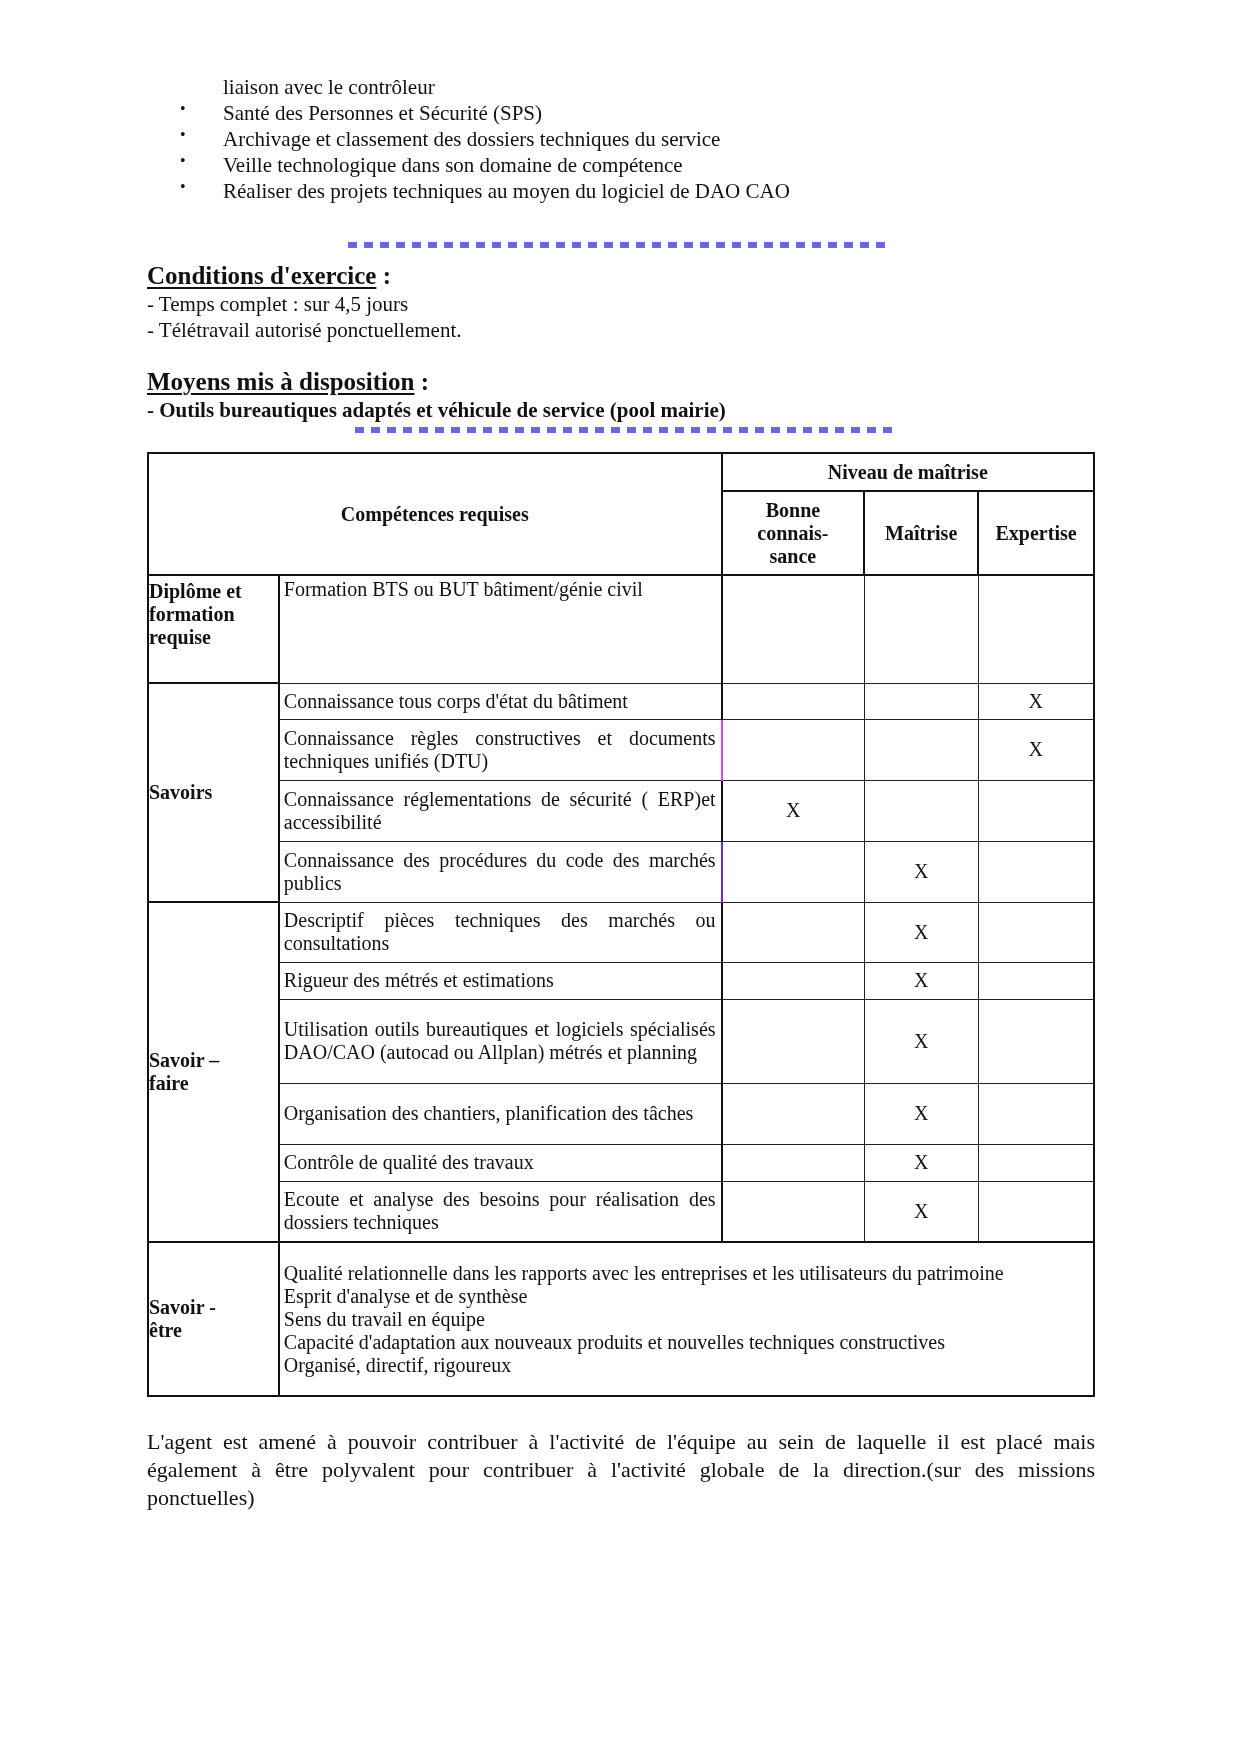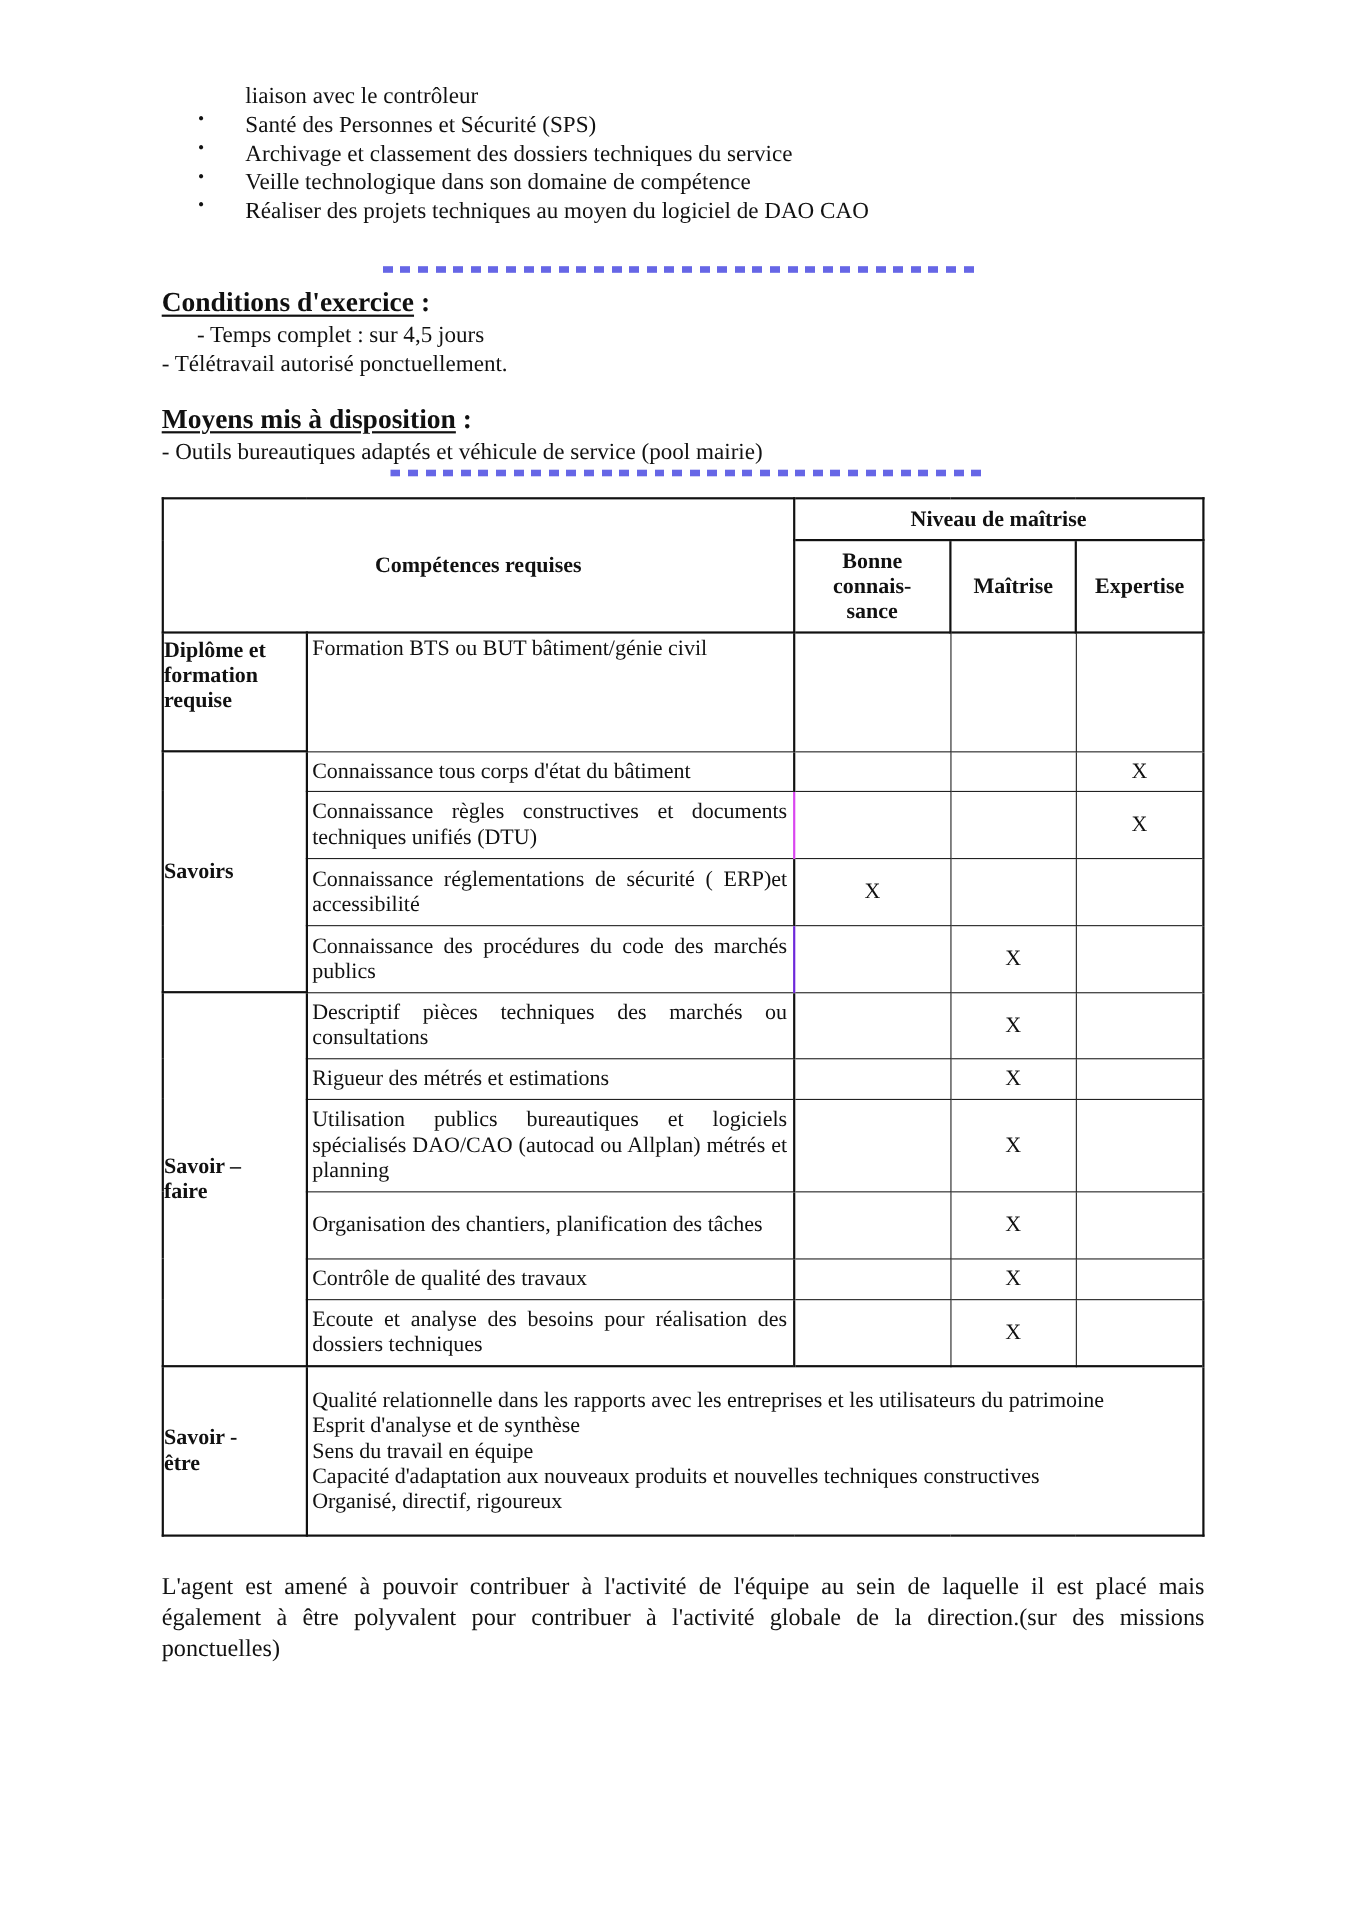--- a/index.html
+++ b/index.html
@@ -47,28 +47,28 @@
     <span class="lbl">Réaliser des projets techniques au moyen du logiciel de DAO CAO</span>
   </div>
 </div>
 
 <div class="abs dashes" style="left:348px; top:242px; width:540px;"></div>
 
 <div class="abs heading" style="left:147px; top:261px;">
   <u>Conditions d'exercice</u>
   <span>:</span>
 </div>
-<div class="abs txt" style="left:147px; top:291px;margin-left:32px;">- Temps complet : sur 4,5 jours</div>
+<div class="abs txt" style="left:147px; top:291px;">- Temps complet : sur 4,5 jours</div>
 <div class="abs txt" style="left:147px; top:317px;">- Télétravail autorisé ponctuellement.</div>
 
 <div class="abs heading" style="left:147px; top:367px;">
   <u>Moyens mis à disposition</u>
   <span>:</span>
 </div>
-<div class="abs txt" style="left:147px; top:397px;">- Outils bureautiques adaptés et véhicule de service (pool mairie)</div>
+<div class="abs txt" style="left:147px; top:397px;font-weight:bold;">- Outils bureautiques adaptés et véhicule de service (pool mairie)</div>
 
 <div class="abs dashes" style="left:355px; top:427px; width:540px;"></div>
 
 <table class="comp">
   <colgroup>
     <col style="width:131px">
     <col style="width:444px">
     <col style="width:143px">
     <col style="width:114px">
     <col style="width:116px">
@@ -136,21 +136,21 @@
     <td class="mark">X</td>
     <td class="mark" style="border-right:2px solid #111;"></td>
   </tr>
   <tr style="height:37px;">
     <td class="desc" style="border-right:2px solid #111;">Rigueur des métrés et estimations</td>
     <td class="mark"></td>
     <td class="mark">X</td>
     <td class="mark" style="border-right:2px solid #111;"></td>
   </tr>
   <tr style="height:84px;">
-    <td class="desc" style="border-right:2px solid #111;">Utilisation publics bureautiques et logiciels spécialisés DAO/CAO (autocad ou Allplan) métrés  et planning</td>
+    <td class="desc" style="border-right:2px solid #111;">Utilisation outils bureautiques et logiciels spécialisés DAO/CAO (autocad ou Allplan) métrés  et planning</td>
     <td class="mark"></td>
     <td class="mark">X</td>
     <td class="mark" style="border-right:2px solid #111;"></td>
   </tr>
   <tr style="height:61px;">
     <td class="desc" style="border-right:2px solid #111;">Organisation des chantiers, planification des tâches</td>
     <td class="mark"></td>
     <td class="mark">X</td>
     <td class="mark" style="border-right:2px solid #111;"></td>
   </tr>

